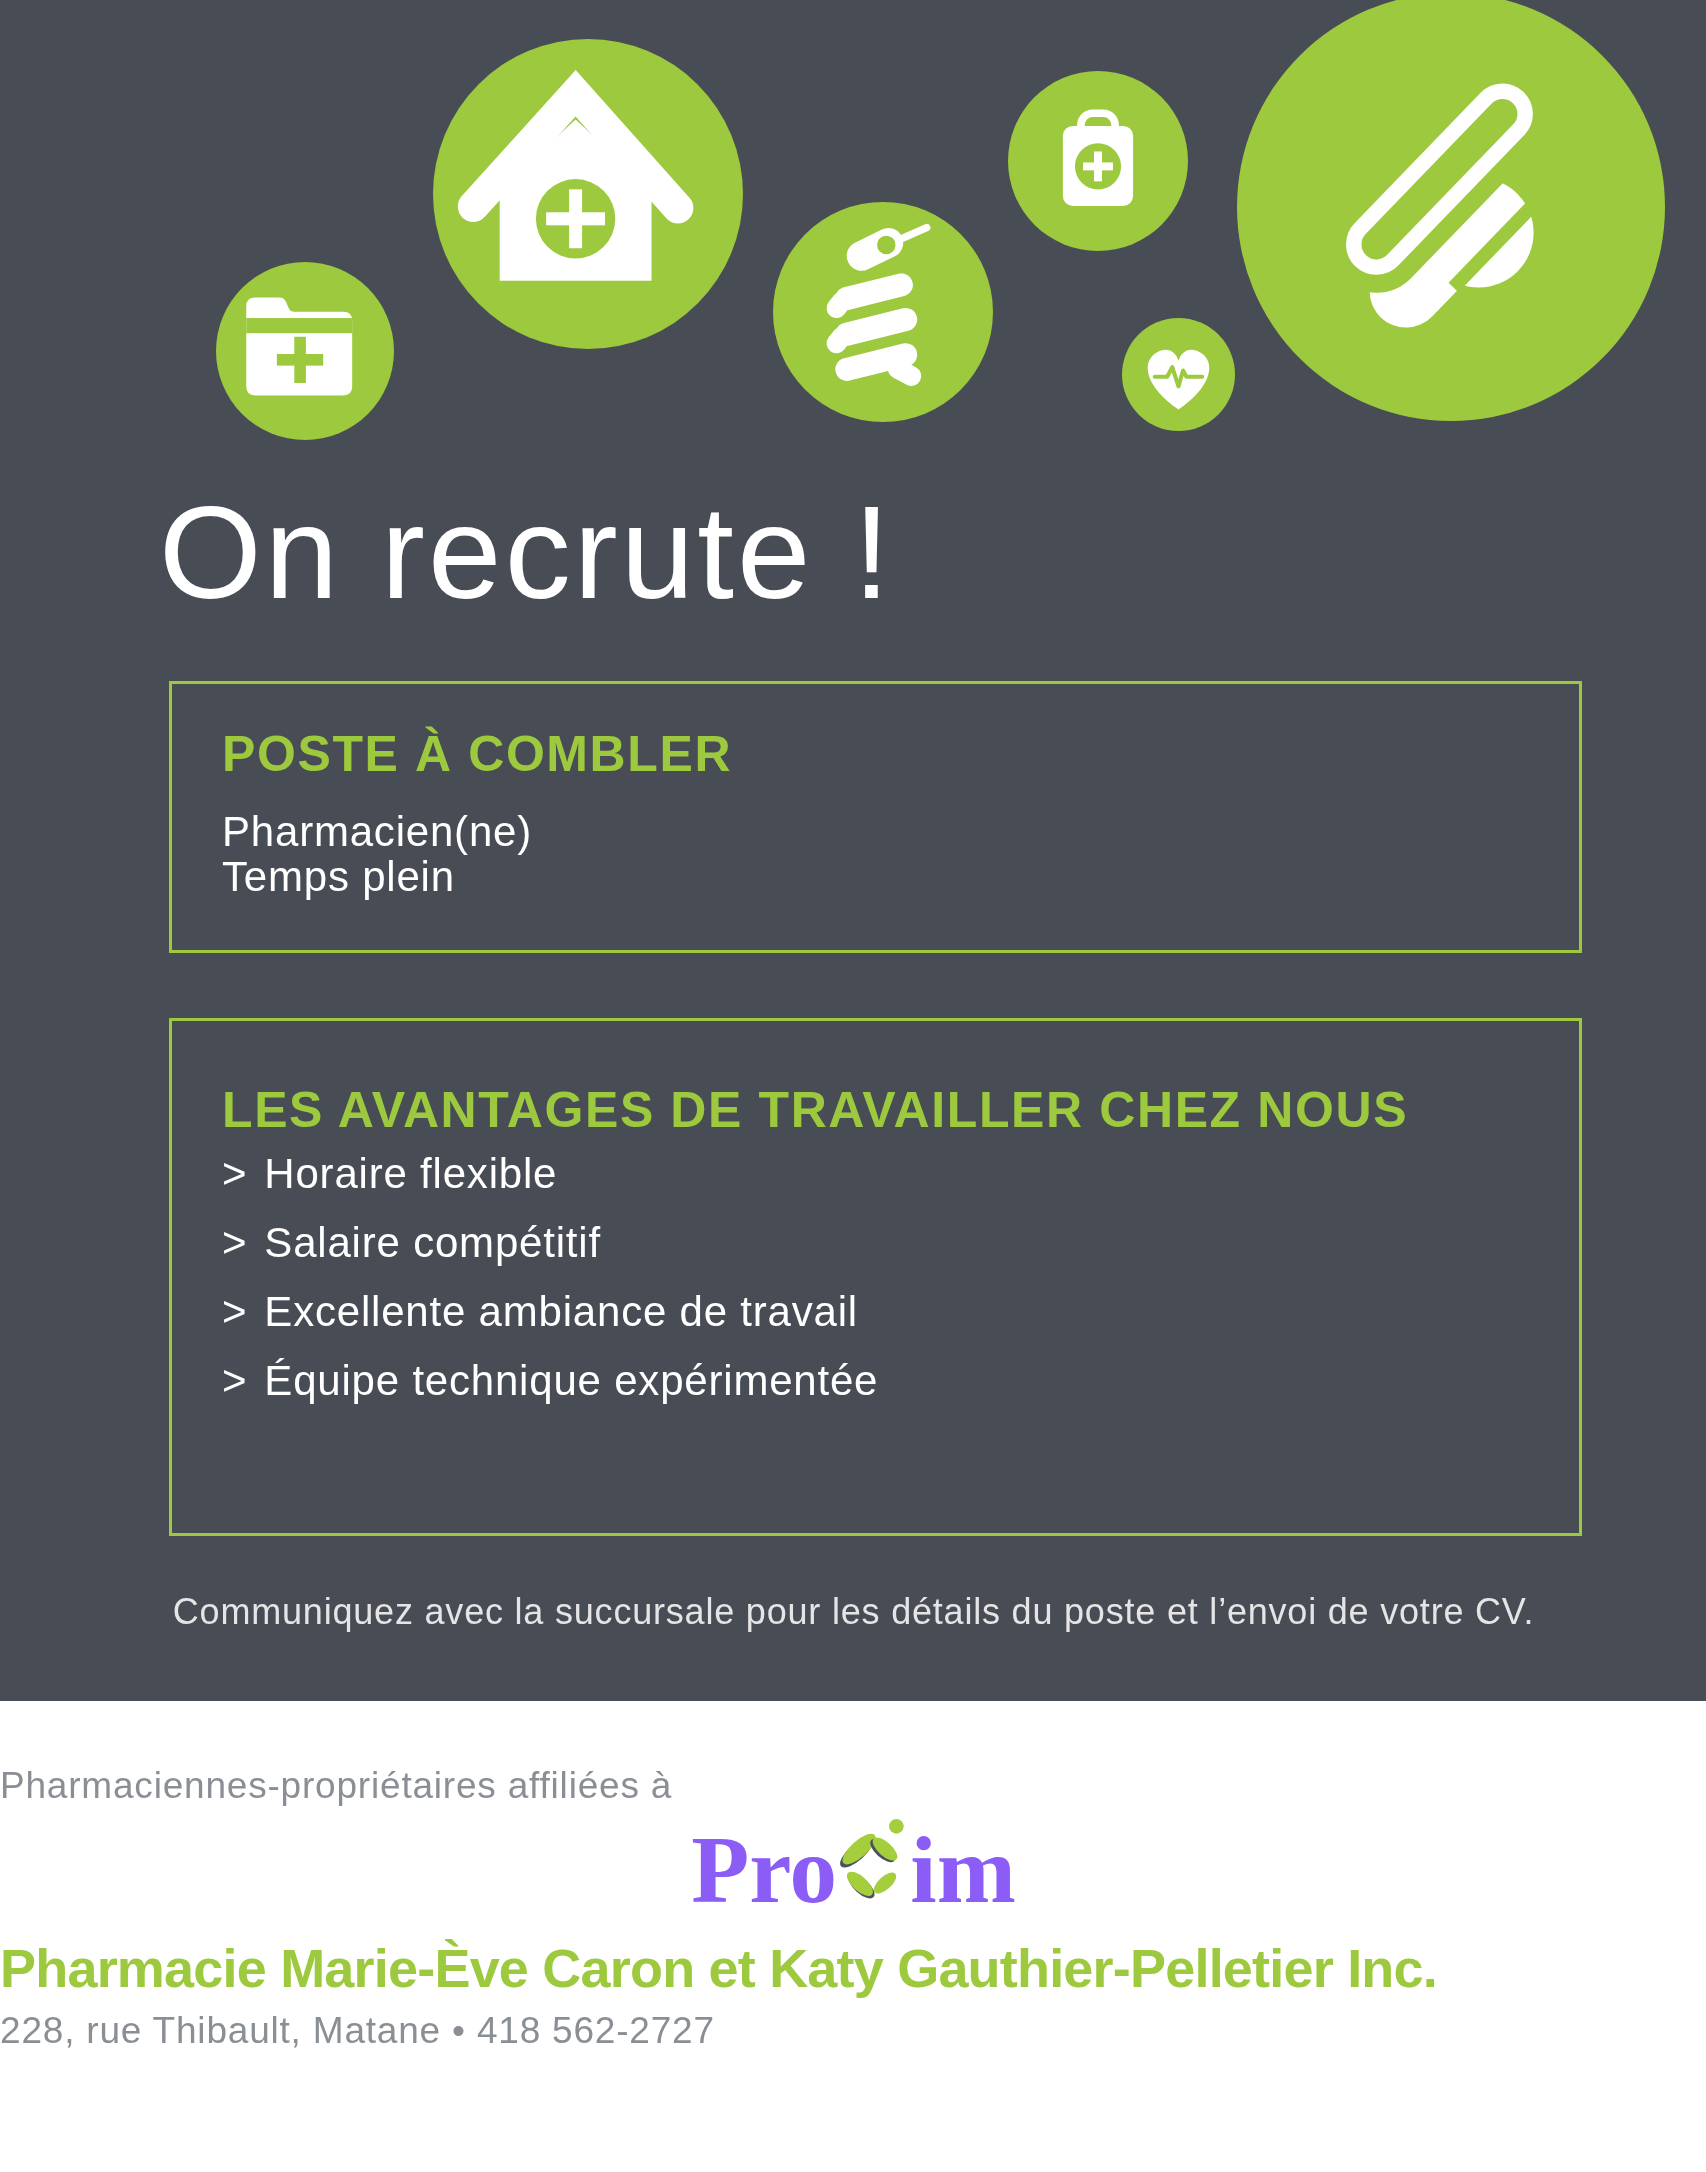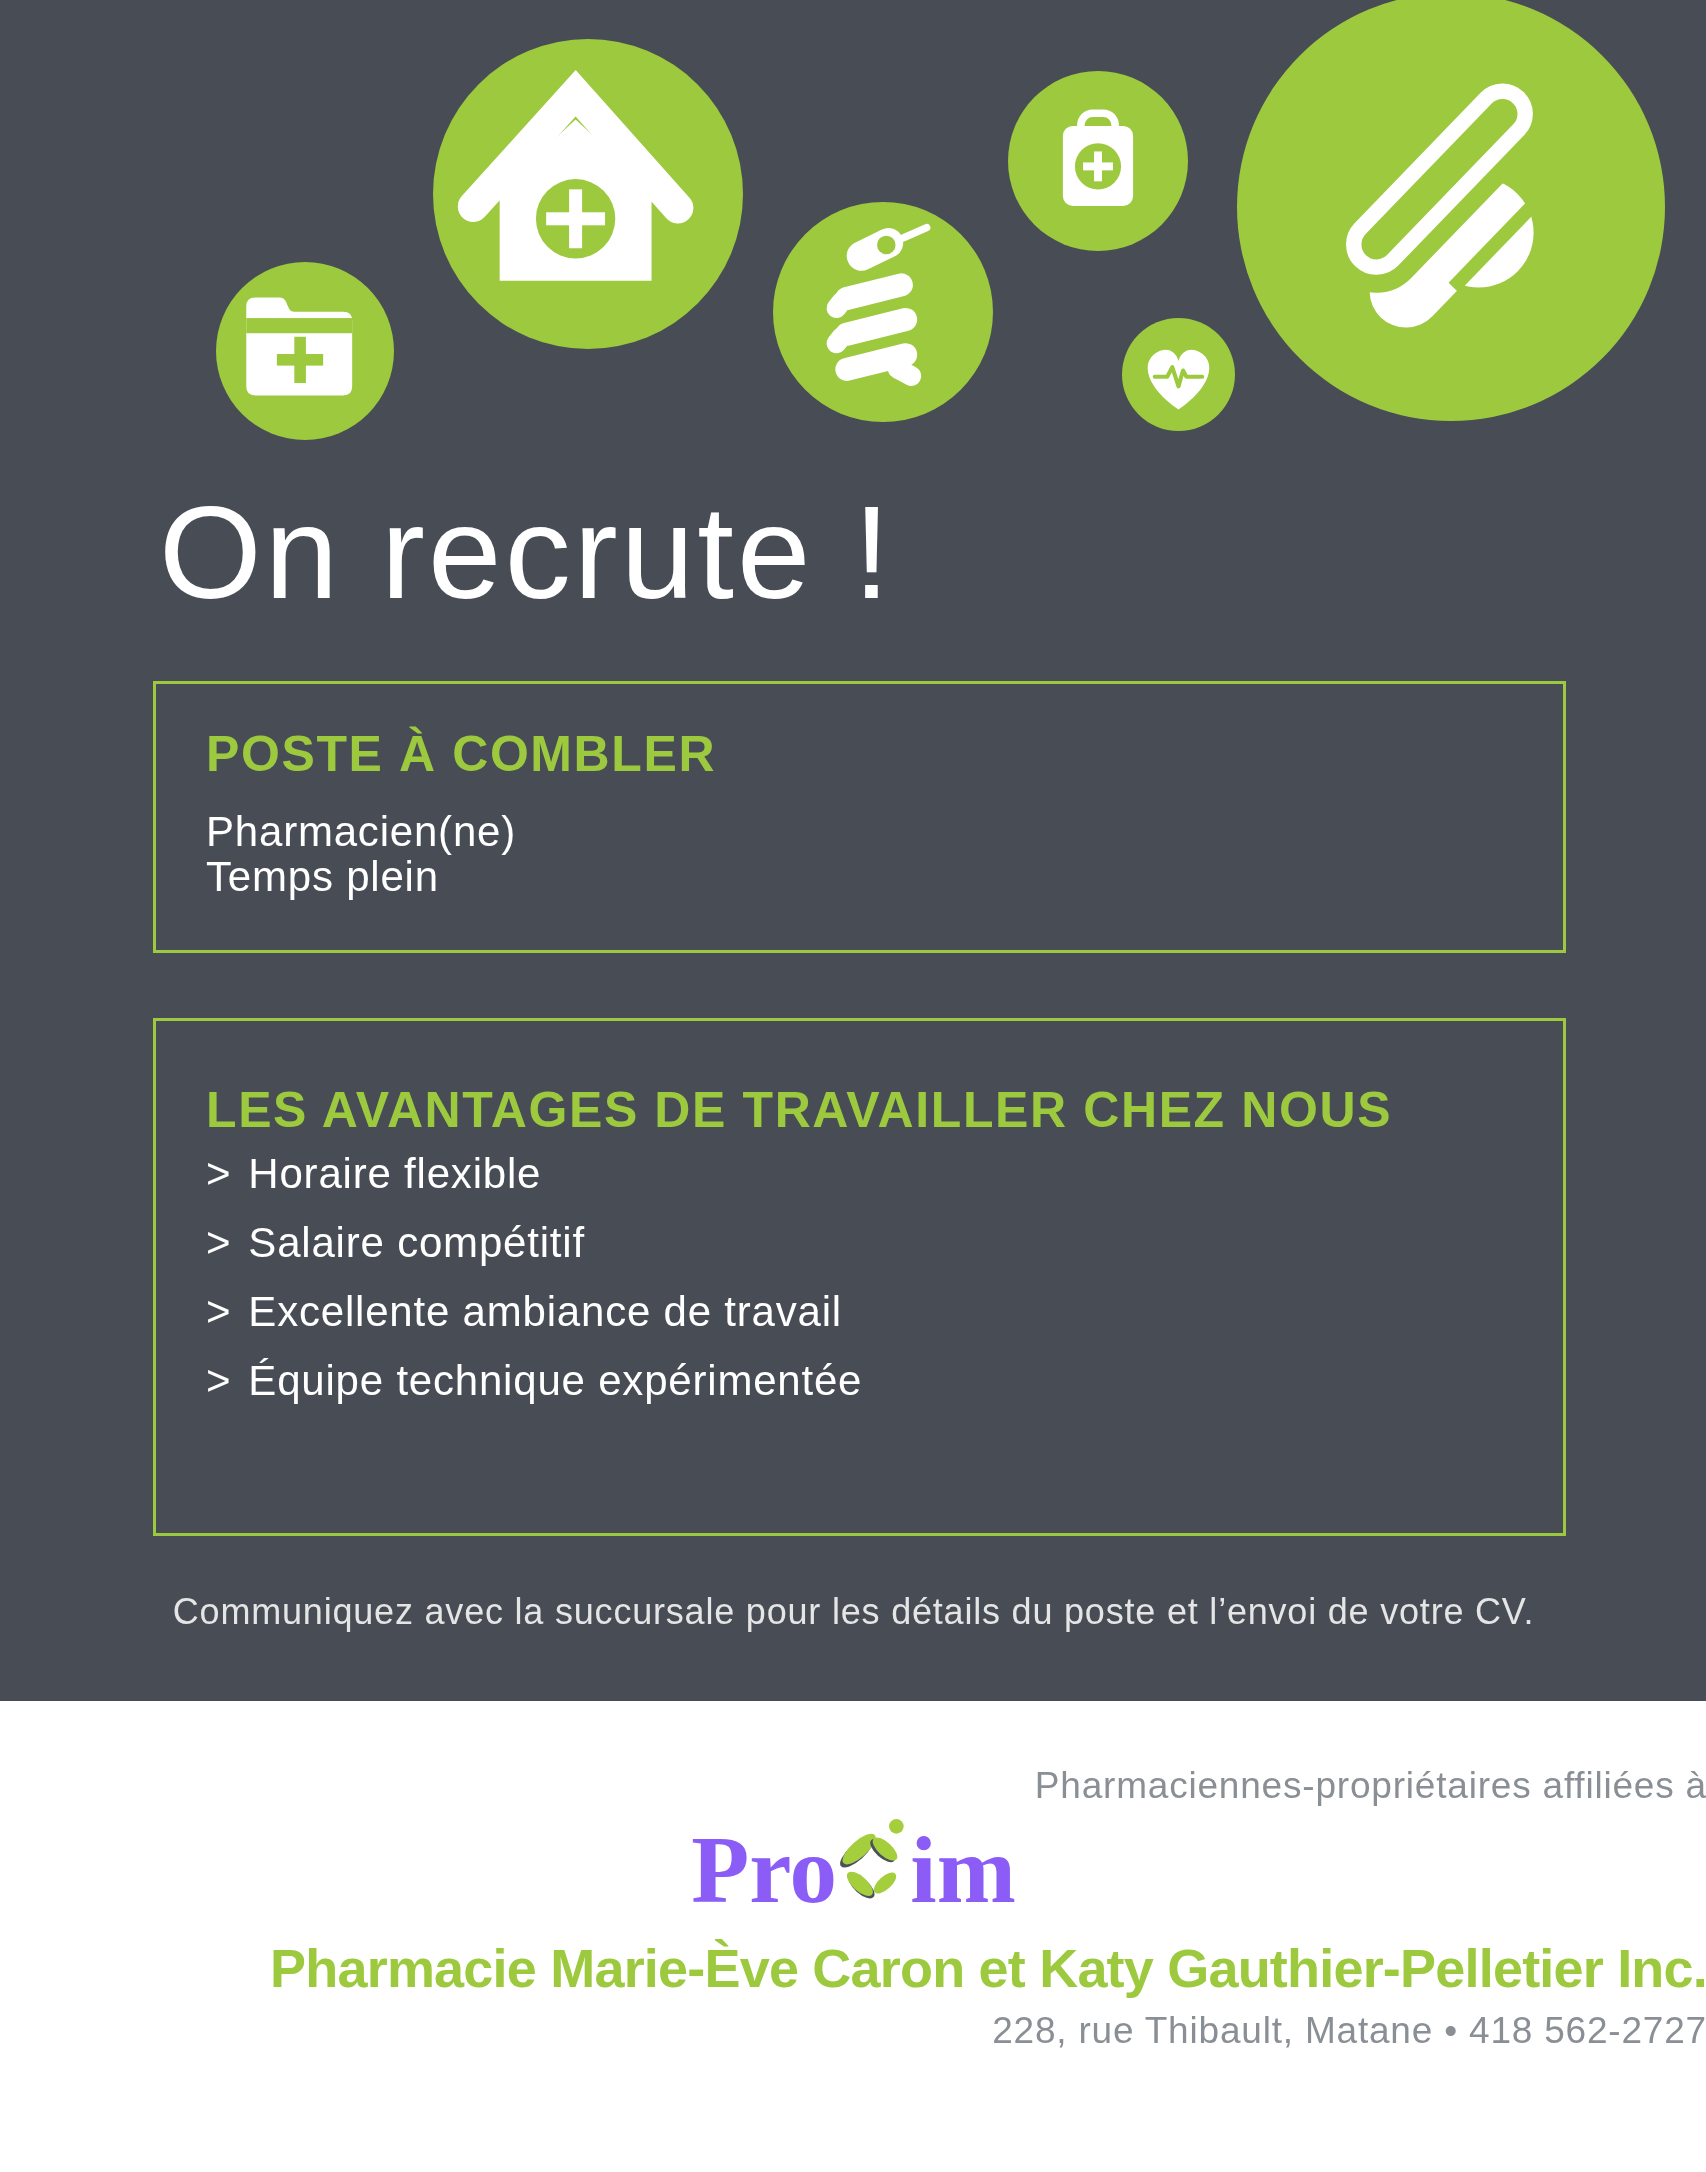--- a/index.html
+++ b/index.html
@@ -11,21 +11,21 @@
   .icon{position:absolute;display:block;}
   .icon svg{display:block;width:100%;height:100%;}
 
   .headline{
     position:absolute;left:159px;top:487px;margin:0;
     font-size:132px;line-height:132px;font-weight:400;letter-spacing:3.1px;
     color:#ffffff;white-space:nowrap;
   }
 
   .info-box{
-    position:absolute;left:153px;width:1413px;box-sizing:border-box;
+    position:absolute;left:169px;width:1413px;box-sizing:border-box;
     border:3.1px solid #9cc93d;
   }
   .box-poste{top:681px;height:272px;padding:42px 47px 0 50px;}
   .box-avantages{top:1018px;height:518px;padding:61px 47px 16px 50px;}
   .box-title{
     margin:0;font-size:50px;line-height:57px;font-weight:700;
     letter-spacing:1.6px;color:#9cc93d;white-space:nowrap;
   }
   .box-lines{margin:26px 0 0 0;font-size:42px;line-height:45px;
     letter-spacing:0.8px;color:#ffffff;}
@@ -35,21 +35,21 @@
   .benefits li + li{margin-top:22px;}
   .benefits .chev{margin-right:17px;}
 
   .contact-note{
     position:absolute;left:0;right:0;top:1592px;margin:0;text-align:center;
     font-size:36px;line-height:40px;letter-spacing:0.8px;color:#e5e5e5;
   }
 
   .footer{
     position:absolute;left:0;right:0;top:1701px;height:471px;background:#ffffff;
-    text-align:right;
+    text-align:left;
   }
   .affiliation{margin:64px 0 0 0;font-size:37px;line-height:42px;
     letter-spacing:0.8px;color:#8a8f96;}
   .brand{display:flex;justify-content:center;align-items:center;
     height:124px;margin-top:1.6px;}
   .brand-text{font-family:"Liberation Serif",serif;font-weight:700;
     font-size:95px;line-height:95px;color:#8b5cf6;}
   .brand-x{width:81px;height:112px;margin:0 -4.7px 0 -3.1px;}
   .company{margin:4.7px 0 0 0;font-size:54px;line-height:62px;font-weight:700;
     letter-spacing:-0.8px;color:#9cc93d;white-space:nowrap;}

